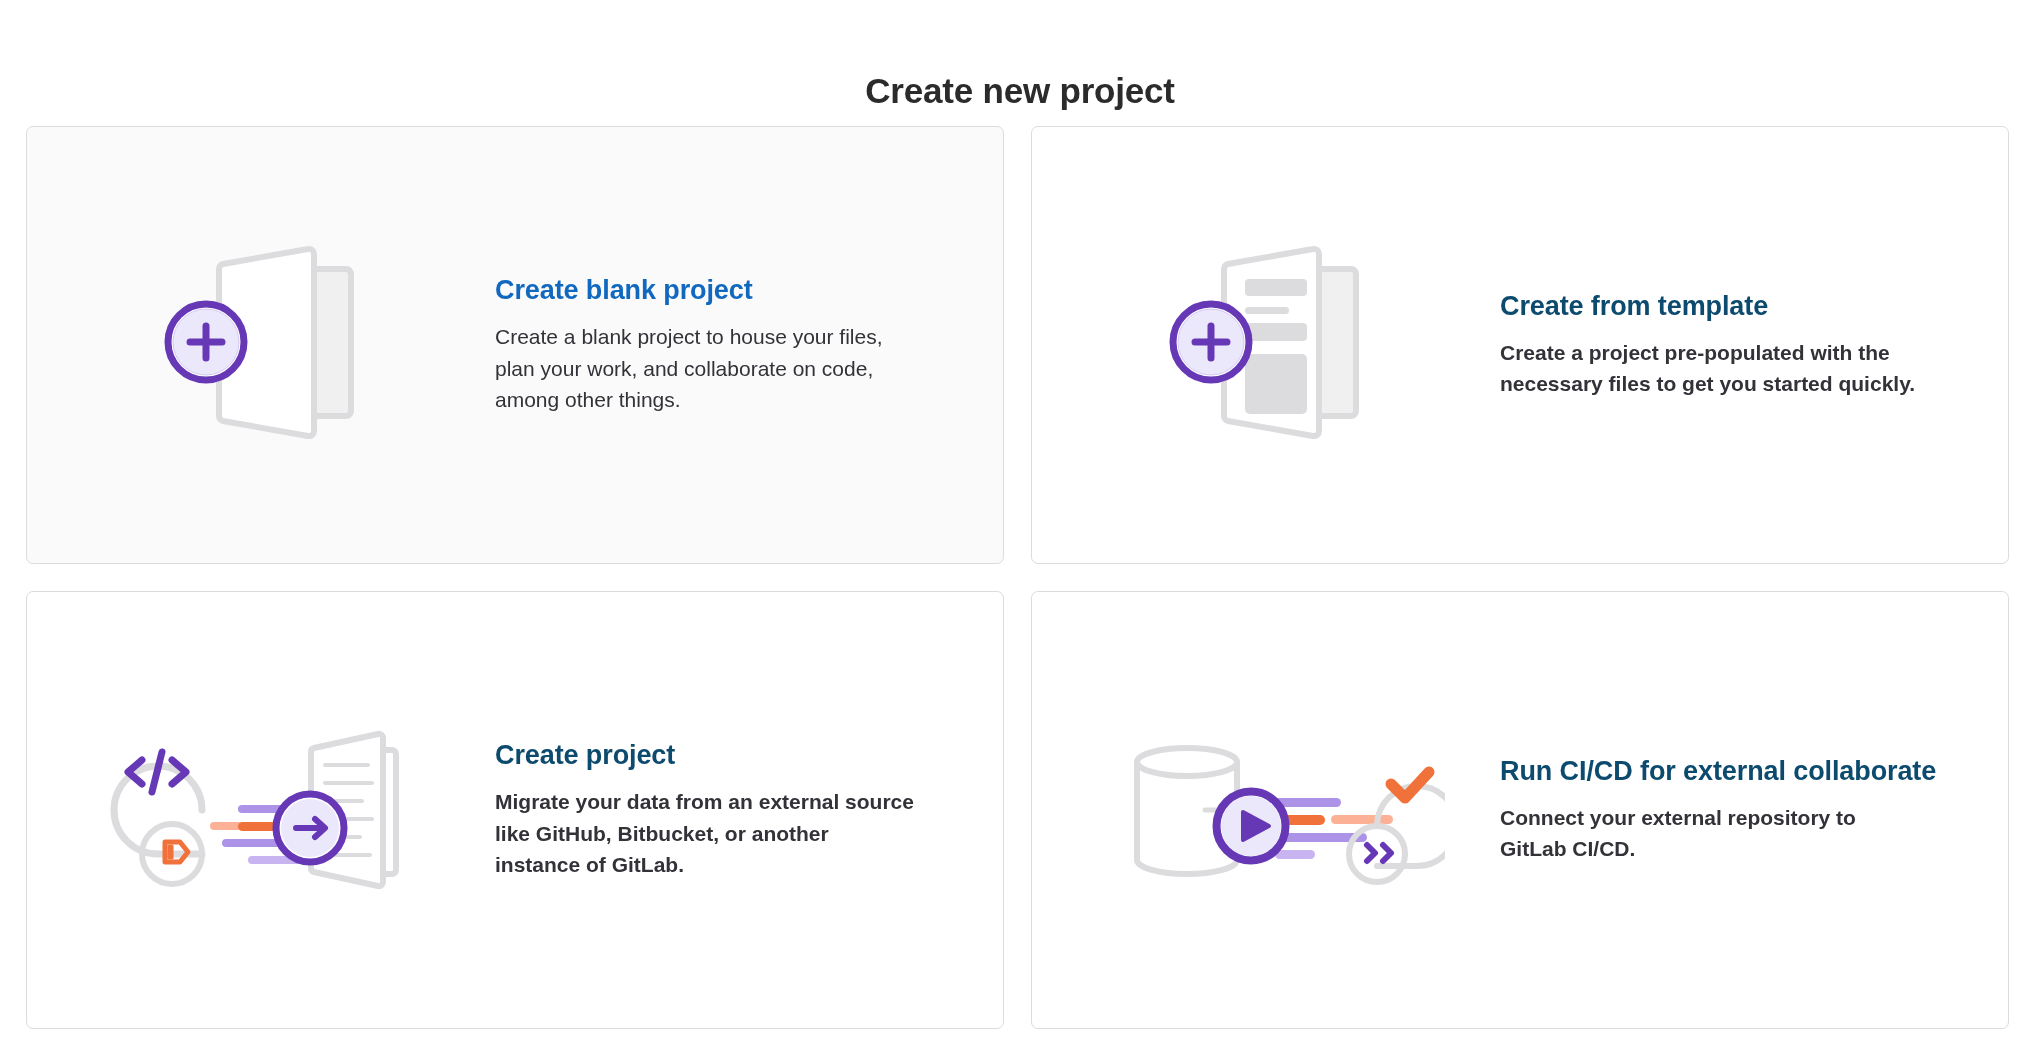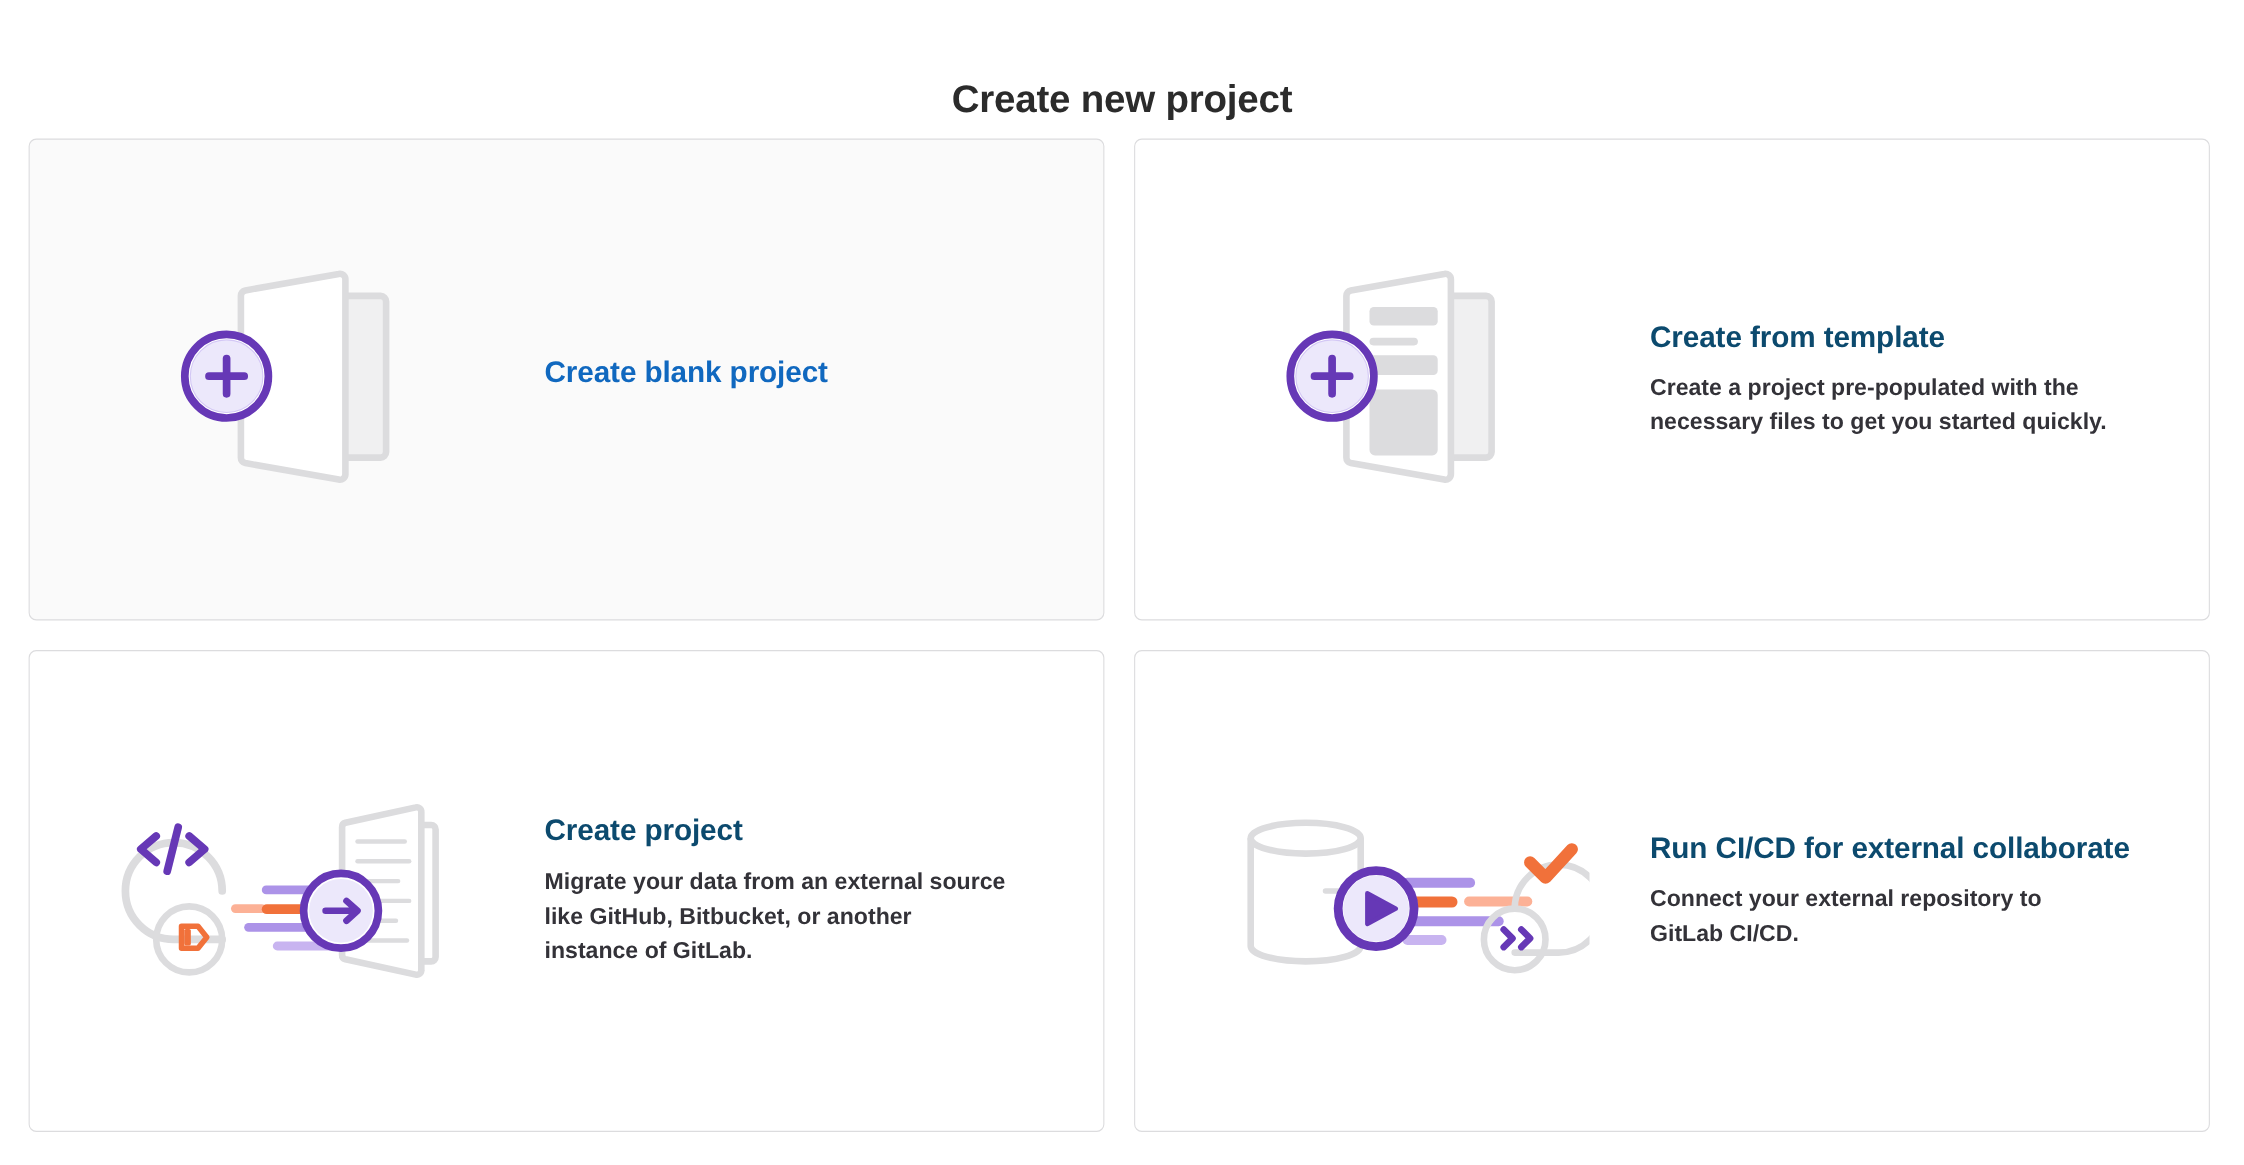--- a/index.html
+++ b/index.html
@@ -123,20 +123,21 @@
             <path d="M83 29 L168 14 a5 5 0 0 1 6 5 V196 a5 5 0 0 1 -6 5 L83 186 a5 5 0 0 1 -4 -5 V34 a5 5 0 0 1 4 -5 Z" fill="#ffffff" stroke="#dcdcde" stroke-width="6" stroke-linejoin="round"></path>
 
             <circle cx="66" cy="107" r="41" fill="#ffffff"></circle>
             <circle cx="66" cy="107" r="33" fill="#ece8fb" stroke="#d3c7f5" stroke-width="1"></circle>
             <circle cx="66" cy="107" r="38" fill="none" stroke="#6638b6" stroke-width="7"></circle>
             <path d="M66 91 V123 M50 107 H82" stroke="#6638b6" stroke-width="7" stroke-linecap="round"></path>
           </svg>
         </div>
         <div class="card-body">
           <h2 class="card-title accent-blue">Create blank project</h2>
+          <p class="card-desc">Create a blank project to house your files, plan your work, and collaborate on code, among other things.</p>
         </div>
       </div>
     </a>
 
     <a class="project-card card-top" href="#">
       <div class="card-inner">
         <div class="card-illustration">
           <svg width="270" height="220" viewBox="0 0 270 220" fill="none" aria-hidden="true">
 
             <path d="M166 34 H206 a5 5 0 0 1 5 5 V176 a5 5 0 0 1 -5 5 H166 Z" fill="#f0f0f1" stroke="#dcdcde" stroke-width="6" stroke-linejoin="round"></path>

